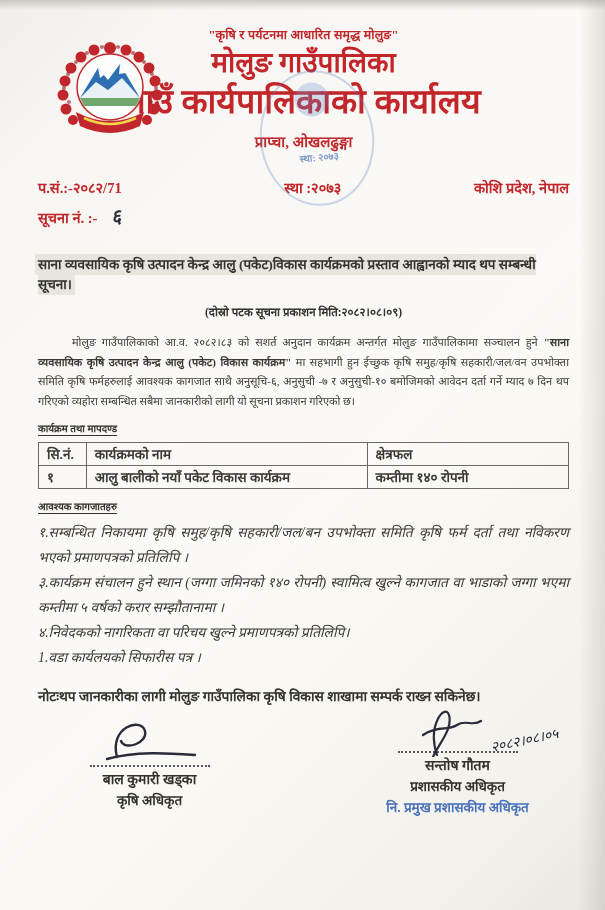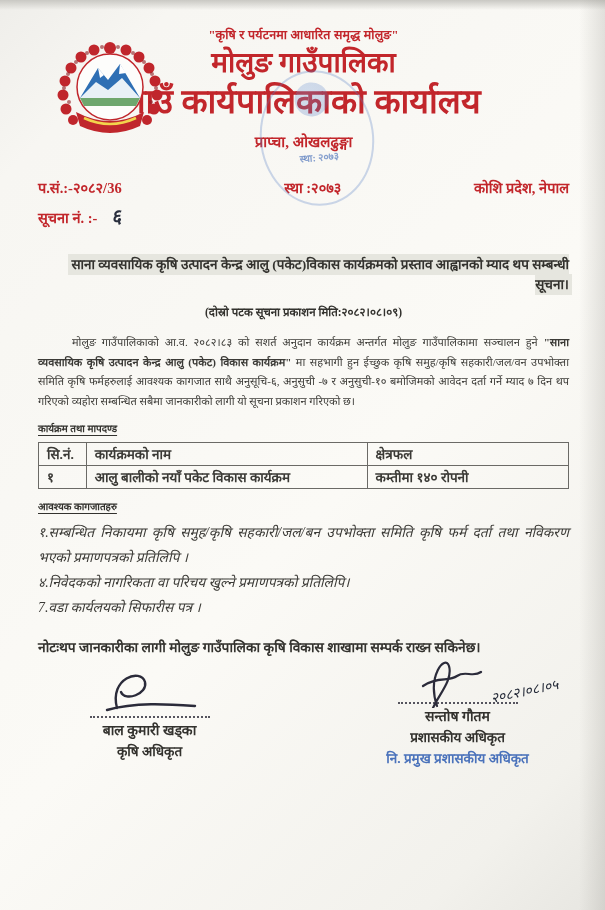--- a/index.html
+++ b/index.html
@@ -42,21 +42,21 @@
 
   
   .meta-row{display:flex;justify-content:space-between;margin-top:26px;
     font-size:14.5px;font-weight:bold;color:#c2262b;}
   .meta-row .c{margin-left:30px;}
   .notice-no{margin-top:6px;font-size:14.5px;font-weight:bold;color:#c2262b;}
   .hand-no{display:inline-block;margin-left:10px;font-size:19px;color:#2a2f3e;
     font-style:italic;transform:rotate(-6deg);font-family:"DejaVu Sans",sans-serif;}
 
   
-  .title-hl{margin-top:26px;text-align:right;}
+  .title-hl{margin-top:26px;text-align:left;}
   .title-hl span{background:#e6e6df;box-shadow:0 0 0 3px #e6e6df;
     font-size:13.5px;font-weight:bold;color:#33322e;line-height:1.5;}
   .subtitle{margin-top:9px;text-align:center;font-size:11.5px;font-weight:bold;color:#33322e;}
 
   .body-p{margin:14px 0 0;font-size:11px;line-height:1.78;text-align:justify;
     text-indent:34px;color:#3b3a36;}
   .body-p b{font-weight:bold;}
 
   .sec-h{margin-top:10px;font-size:10px;font-weight:bold;text-decoration:underline;
     text-underline-offset:3px;color:#33322e;}
@@ -143,21 +143,21 @@
       <div class="stamp-txt">स्था: २०७३</div>
     </div>
 
     <div class="tagline">"कृषि र पर्यटनमा आधारित समृद्ध मोलुङ"</div>
     <div class="title1">मोलुङ गाउँपालिका</div>
     <div class="title2">गाउँ कार्यपालिकाको कार्यालय</div>
     <div class="address">प्राप्चा, ओखलढुङ्गा</div>
   </div>
 
   <div class="meta-row">
-    <span>प.सं.:-२०८२/36</span>
+    <span>प.सं.:-२०८२/71</span>
     <span class="c">स्था :२०७३</span>
     <span>कोशि प्रदेश, नेपाल</span>
   </div>
   <div class="notice-no">
     <span>सूचना नं. :-</span>
     <span class="hand-no">६</span>
   </div>
 
   <div class="title-hl">
     <span>साना व्यवसायिक कृषि उत्पादन केन्द्र आलु (पकेट)विकास कार्यक्रमको प्रस्ताव आह्वानको म्याद थप सम्बन्धी सूचना।</span>
@@ -185,22 +185,23 @@
         <td>१</td>
         <td>आलु बालीको नयाँ पकेट विकास कार्यक्रम</td>
         <td>कम्तीमा १४० रोपनी</td>
       </tr>
     </tbody>
   </table>
 
   <div class="sec-h">आवश्यक कागजातहरु</div>
   <div class="docs">
     <div class="doc-item">१.सम्बन्धित निकायमा कृषि समुह/कृषि सहकारी/जल/बन उपभोक्ता समिति कृषि फर्म दर्ता तथा नविकरण भएको प्रमाणपत्रको प्रतिलिपि ।</div>
+    <div class="doc-item">३.कार्यक्रम संचालन हुने स्थान (जग्गा जमिनको १४० रोपनी) स्वामित्व खुल्ने कागजात वा भाडाको जग्गा भएमा कम्तीमा ५ वर्षको करार सम्झौतानामा ।</div>
     <div class="doc-item">४.निवेदकको नागरिकता वा परिचय खुल्ने प्रमाणपत्रको प्रतिलिपि।</div>
-    <div class="doc-item">7.वडा कार्यलयको सिफारीस पत्र ।</div>
+    <div class="doc-item">1.वडा कार्यलयको सिफारीस पत्र ।</div>
   </div>
 
   <p class="note-p">नोटःथप जानकारीका लागी मोलुङ गाउँपालिका कृषि विकास शाखामा सम्पर्क राख्न सकिनेछ।</p>
 
   <div class="sig-row">
     <div class="sig-block left">
       <div class="sig-draw">
         <svg width="110" height="56" viewBox="0 0 110 56">
           <path d="M22 44 C14 14 46 4 50 18 C53 30 30 38 26 28 M12 46 C40 38 72 40 100 42" fill="none" stroke="#2b2b3a" stroke-width="2.4" stroke-linecap="round"></path>
         </svg>

